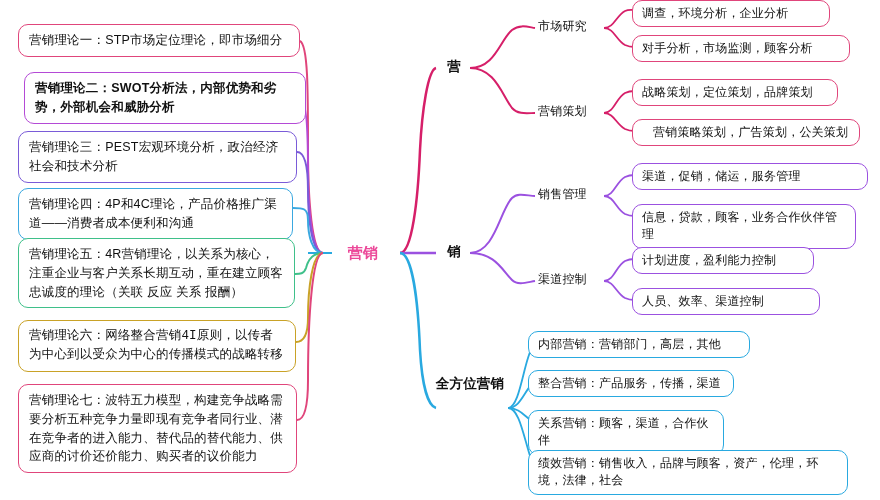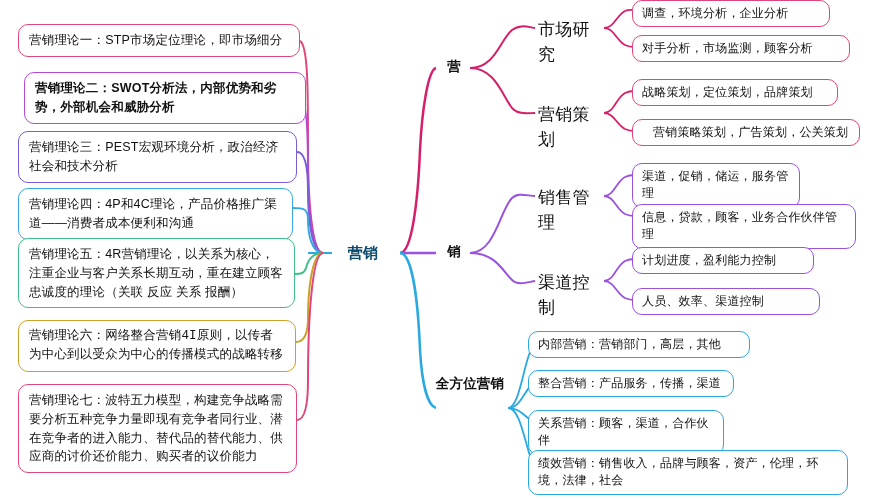--- a/index.html
+++ b/index.html
@@ -35,33 +35,33 @@
     font-size: 12.5px;
     line-height: 1.45;
     color: #111111;
     letter-spacing: 0.2px;
   }
   .root {
     border: none;
     background: transparent;
     font-size: 15px;
     font-weight: bold;
-    color: #0c4a6e;
+    color: #ec4899;
     padding: 0;
     text-align: center;
   }
   .branch {
     font-size: 13.5px;
     font-weight: bold;
     border: none;
     background: transparent;
     padding: 0;
   }
   .sub {
-    font-size: 17px;
+    font-size: 12px;
     border: none;
     background: transparent;
     padding: 0;
   }
   .leaf {
     border-width: 1.5px;
     border-style: solid;
     font-size: 12px;
     padding: 4px 9px;
   }
@@ -184,21 +184,21 @@
     <span>对手分析，市场监测，顾客分析</span>
   </div>
 
   <div class="node leaf" style="left:632px; top:79px; width:206px; border-color:#e0457b;">
     <span>战略策划，定位策划，品牌策划</span>
   </div>
   <div class="node leaf" style="left:632px; top:119px; width:228px; border-color:#e0457b;padding-left:20px;">
     <span>营销策略策划，广告策划，公关策划</span>
   </div>
 
-  <div class="node leaf" style="left:632px; top:163px; width:168px; border-color:#9b51e0;">
+  <div class="node leaf" style="left:632px; top:163px; width:236px; border-color:#9b51e0;">
     <span>渠道，促销，储运，服务管理</span>
   </div>
   <div class="node leaf" style="left:632px; top:204px; width:224px; border-color:#9b51e0;">
     <span>信息，贷款，顾客，业务合作伙伴管理</span>
   </div>
 
   <div class="node leaf" style="left:632px; top:247px; width:182px; border-color:#9b51e0;">
     <span>计划进度，盈利能力控制</span>
   </div>
   <div class="node leaf" style="left:632px; top:288px; width:188px; border-color:#9b51e0;">

